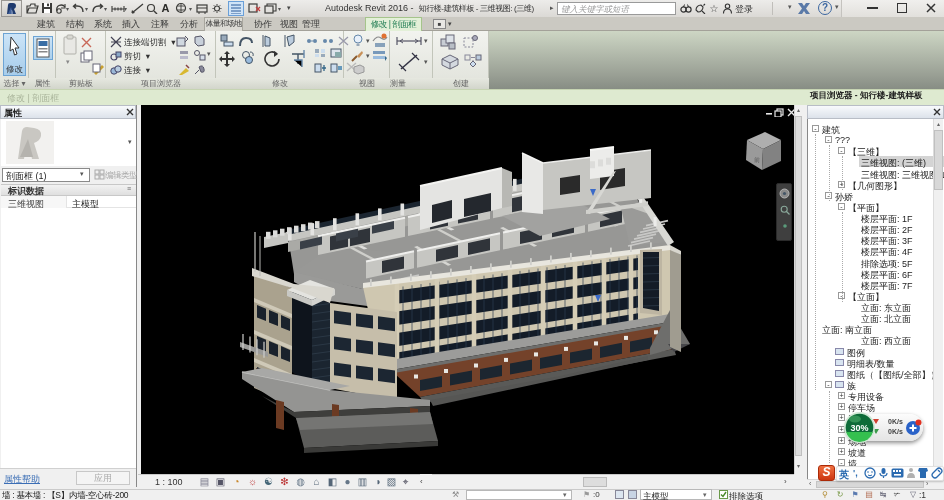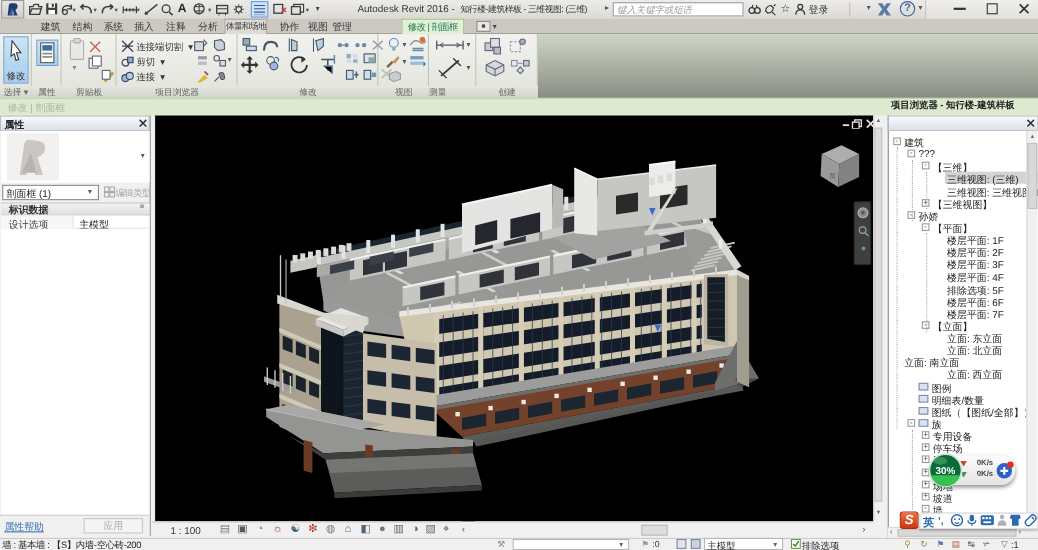--- a/index.html
+++ b/index.html
@@ -345,21 +345,21 @@
       <rect x="6" y="1" width="4" height="4" fill="none" stroke="#aaa"></rect>
       <rect x="1" y="6" width="4" height="4" fill="none" stroke="#aaa"></rect>
       <rect x="6" y="6" width="4" height="4" fill="none" stroke="#aaa"></rect>
     </svg>
 <div class="a" style="left:105px;top:170px;font-size:8.5px;color:#a8a8a8;letter-spacing:-0.5px">编辑类型</div>
 <div class="a" style="left:1px;top:184px;width:135px;height:12px;background:linear-gradient(#f2f2f2,#dfdfdf);border-top:1px solid #c8c8c8;border-bottom:1px solid #c8c8c8"></div>
 <div class="a" style="left:8px;top:185px;font-size:9px;font-weight:bold;color:#333">标识数据</div>
 <div class="a" style="left:127px;top:185px;font-size:7px;color:#666">≡</div>
 <div class="a" style="left:1px;top:196px;width:135px;height:12px;background:#fff;border-bottom:1px solid #e4e4e4"></div>
 <div class="a" style="left:1px;top:196px;width:66px;height:12px;background:#f7f7f7;border-right:1px solid #e4e4e4"></div>
-<div class="a" style="left:8px;top:198px;font-size:9px;color:#444">设计选项</div>
+<div class="a" style="left:8px;top:198px;font-size:9px;color:#444">三维视图</div>
 <div class="a" style="left:72px;top:198px;font-size:9px;color:#222">主模型</div>
 <div class="a" style="left:1px;top:208px;width:135px;height:260px;background:#fff"></div>
 <div class="a" style="left:0;top:468px;width:136px;height:19px;background:#f0f0f0;border-top:1px solid #d0d0d0"></div>
 <div class="a" style="left:4px;top:473px;font-size:9px;color:#3b6eb5;text-decoration:underline">属性帮助</div>
 <div class="a" style="left:76px;top:471px;width:54px;height:14px;background:#f4f4f4;border:1px solid #c8c8c8;color:#aaa;font-size:9px;text-align:center;line-height:13px">应用</div>
 <div class="a" style="left:141px;top:105px;width:653px;height:369px;background:#000"></div>
 <svg class="a" style="left:138px;top:105px" width="656" height="369" viewBox="138 105 656 369">
       <polygon points="288.0,236.0 613.0,165.0 670.0,246.0 363.0,289.0 294.0,274.0" fill="#979795"></polygon>
       <polygon points="294.0,272.0 363.0,289.0 460.0,281.0 420.0,259.0 396.0,252.0 330.0,248.0" fill="#989896"></polygon>
       <polygon points="294.0,272.0 363.0,289.0 460.0,281.0 397.0,310.0 330.0,301.0 294.0,282.0" fill="#9a9a98"></polygon>
@@ -682,21 +682,21 @@
 <div class="a" style="left:812px;top:125px;width:7px;height:7px;background:#fff;border:1px solid #999;font-size:7px;line-height:6px;text-align:center;color:#333">-</div>
 <div class="a" style="left:822px;top:124px;font-size:9px;color:#222;white-space:nowrap">建筑</div>
 <div class="a" style="left:825px;top:136px;width:7px;height:7px;background:#fff;border:1px solid #999;font-size:7px;line-height:6px;text-align:center;color:#333">-</div>
 <div class="a" style="left:835px;top:135px;font-size:9px;color:#222;white-space:nowrap">???</div>
 <div class="a" style="left:838px;top:147px;width:7px;height:7px;background:#fff;border:1px solid #999;font-size:7px;line-height:6px;text-align:center;color:#333">-</div>
 <div class="a" style="left:848px;top:146px;font-size:9px;color:#222;white-space:nowrap">【三维】</div>
 <div class="a" style="left:859px;top:156px;width:86px;height:11px;background:#d4d4d4"></div>
 <div class="a" style="left:861px;top:157px;font-size:9px;color:#222;white-space:nowrap">三维视图: (三维)</div>
 <div class="a" style="left:861px;top:169px;font-size:9px;color:#222;white-space:nowrap">三维视图: 三维视图 1</div>
 <div class="a" style="left:838px;top:181px;width:7px;height:7px;background:#fff;border:1px solid #999;font-size:7px;line-height:6px;text-align:center;color:#333">+</div>
-<div class="a" style="left:848px;top:180px;font-size:9px;color:#222;white-space:nowrap">【三维视图】</div>
+<div class="a" style="left:848px;top:180px;font-size:9px;color:#222;white-space:nowrap">【几何图形】</div>
 <div class="a" style="left:825px;top:192px;width:7px;height:7px;background:#fff;border:1px solid #999;font-size:7px;line-height:6px;text-align:center;color:#333">-</div>
 <div class="a" style="left:835px;top:191px;font-size:9px;color:#222;white-space:nowrap">孙娇</div>
 <div class="a" style="left:838px;top:203px;width:7px;height:7px;background:#fff;border:1px solid #999;font-size:7px;line-height:6px;text-align:center;color:#333">-</div>
 <div class="a" style="left:848px;top:202px;font-size:9px;color:#222;white-space:nowrap">【平面】</div>
 <div class="a" style="left:861px;top:213px;font-size:9px;color:#222;white-space:nowrap">楼层平面: 1F</div>
 <div class="a" style="left:861px;top:224px;font-size:9px;color:#222;white-space:nowrap">楼层平面: 2F</div>
 <div class="a" style="left:861px;top:235px;font-size:9px;color:#222;white-space:nowrap">楼层平面: 3F</div>
 <div class="a" style="left:861px;top:246px;font-size:9px;color:#222;white-space:nowrap">楼层平面: 4F</div>
 <div class="a" style="left:861px;top:258px;font-size:9px;color:#222;white-space:nowrap">排除选项: 5F</div>
 <div class="a" style="left:861px;top:269px;font-size:9px;color:#222;white-space:nowrap">楼层平面: 6F</div>

